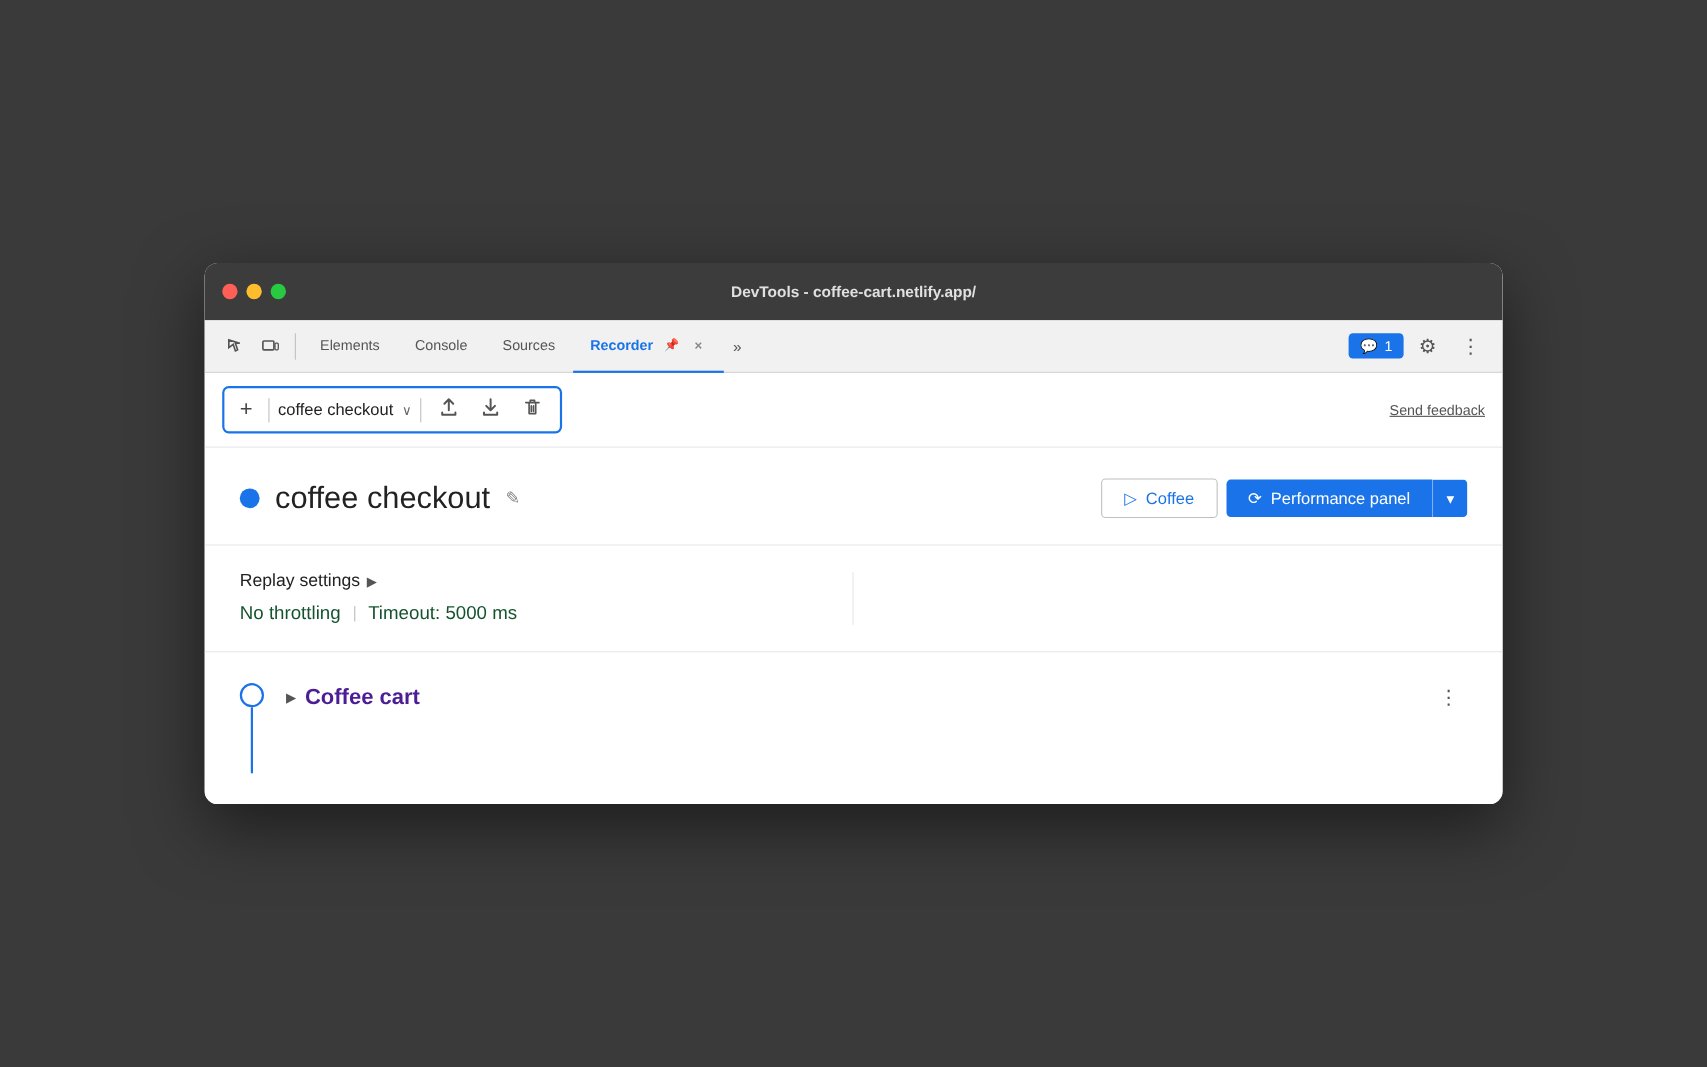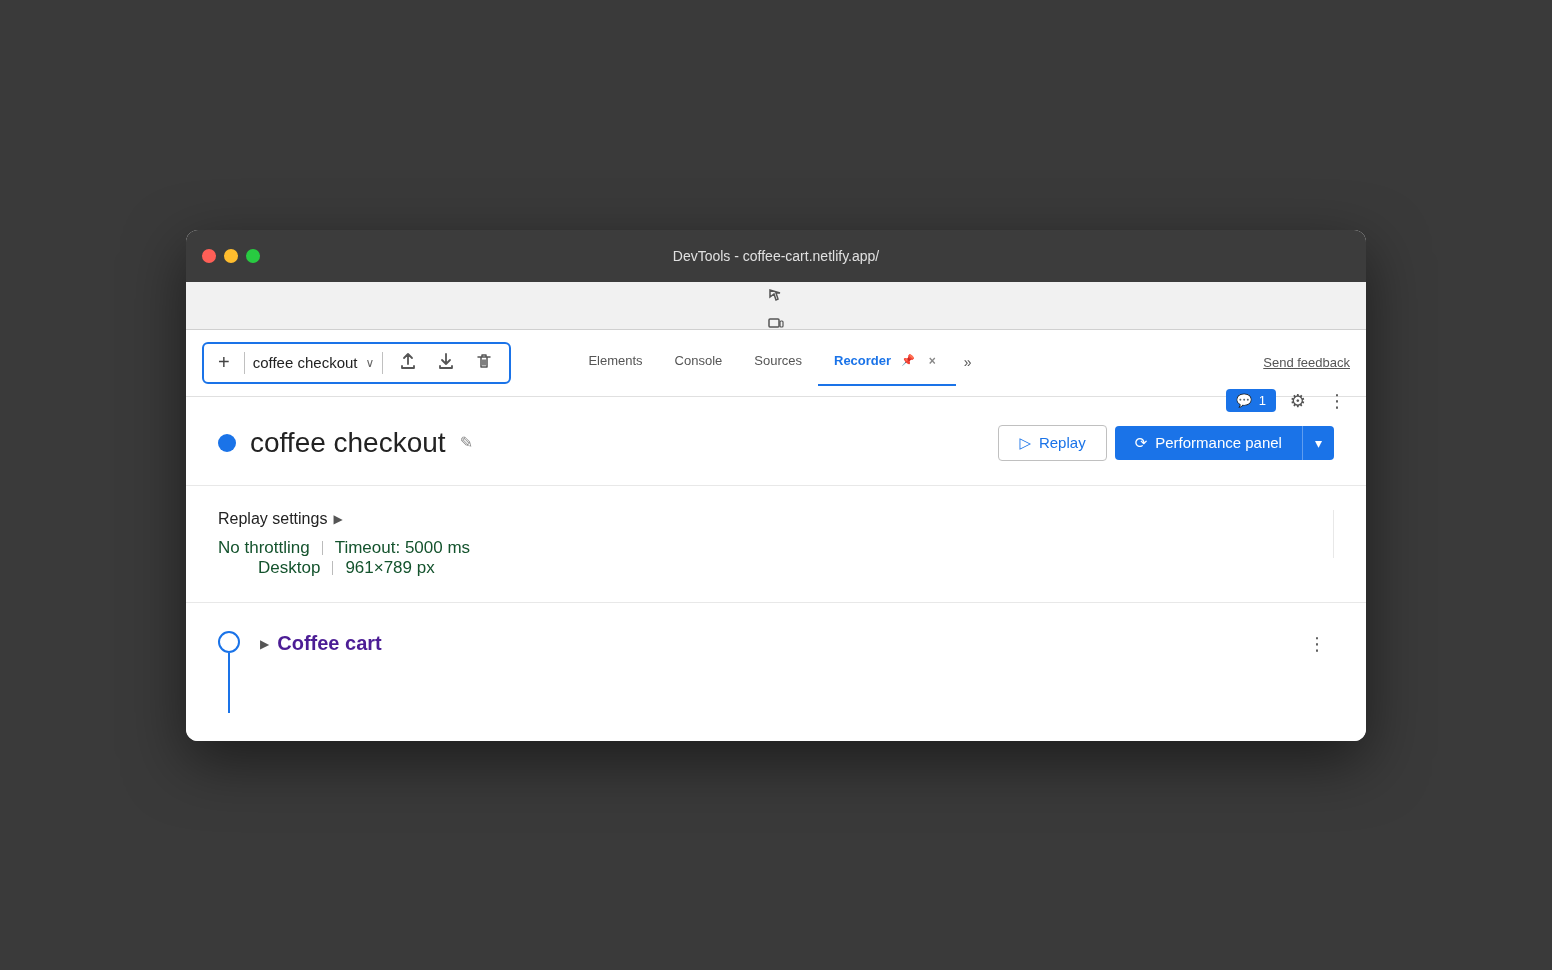--- a/index.html
+++ b/index.html
@@ -38,31 +38,30 @@
       width: 14px;
       height: 14px;
       border-radius: 50%;
     }
     .tl-red { background: #ff5f57; }
     .tl-yellow { background: #ffbd2e; }
     .tl-green { background: #28ca41; }
     .titlebar-title {
       color: #e0e0e0;
       font-size: 14px;
-      font-weight: 400;
+      font-weight: 700;
     }
     .toolbar {
       background: #f1f1f1;
       border-bottom: 1px solid #d0d0d0;
       display: flex;
       align-items: center;
       height: 48px;
       padding: 0 12px;
       gap: 0;
-      flex-direction: column;
     }
     .toolbar-icon-btn {
       background: none;
       border: none;
       cursor: pointer;
       padding: 6px 8px;
       color: #555;
       font-size: 16px;
       display: flex;
       align-items: center;
@@ -298,21 +297,21 @@
       padding: 8px 12px;
       border-radius: 0 4px 4px 0;
       cursor: pointer;
     }
     .settings-section {
       padding: 24px 32px;
       border-bottom: 1px solid #e8e8e8;
     }
     .settings-grid {
       display: grid;
-      grid-template-columns: 1fr;
+      grid-template-columns: 1fr 1fr;
       gap: 0;
     }
     .settings-col {
       padding: 0;
     }
     .settings-col:first-child {
       border-right: 1px solid #e8e8e8;
       padding-right: 40px;
     }
     .settings-col:last-child {
@@ -506,21 +505,21 @@
 
     <div class="recording-header">
       <div class="recording-title-area">
         <div class="recording-dot"></div>
         <span class="recording-title">coffee checkout</span>
         <span class="edit-icon">✎</span>
       </div>
       <div class="recording-actions">
         <button class="replay-btn">
           <span>▷</span>
-          <span>Replay</span>
+          <span>Coffee</span>
         </button>
         <div style="display:flex; align-items:stretch;">
           <button class="perf-panel-btn">
             <span>⟳</span>
             <span>Performance panel</span>
           </button>
           <button class="perf-dropdown-btn">
             <span>▾</span>
           </button>
         </div>
@@ -534,25 +533,20 @@
             <span>Replay settings</span>
             <span class="settings-heading-arrow">▶</span>
           </div>
           <div class="settings-detail">
             <span>No throttling</span>
             <div class="settings-detail-sep"></div>
             <span>Timeout: 5000 ms</span>
           </div>
         </div>
         <div class="settings-col">
-          <div class="settings-detail">
-            <span>Desktop</span>
-            <div class="settings-detail-sep"></div>
-            <span>961×789 px</span>
-          </div>
         </div>
       </div>
     </div>
 
     <div class="steps-section">
       <div class="step-item">
         <div class="step-connector">
           <div class="step-circle"></div>
           <div class="step-line"></div>
         </div>

